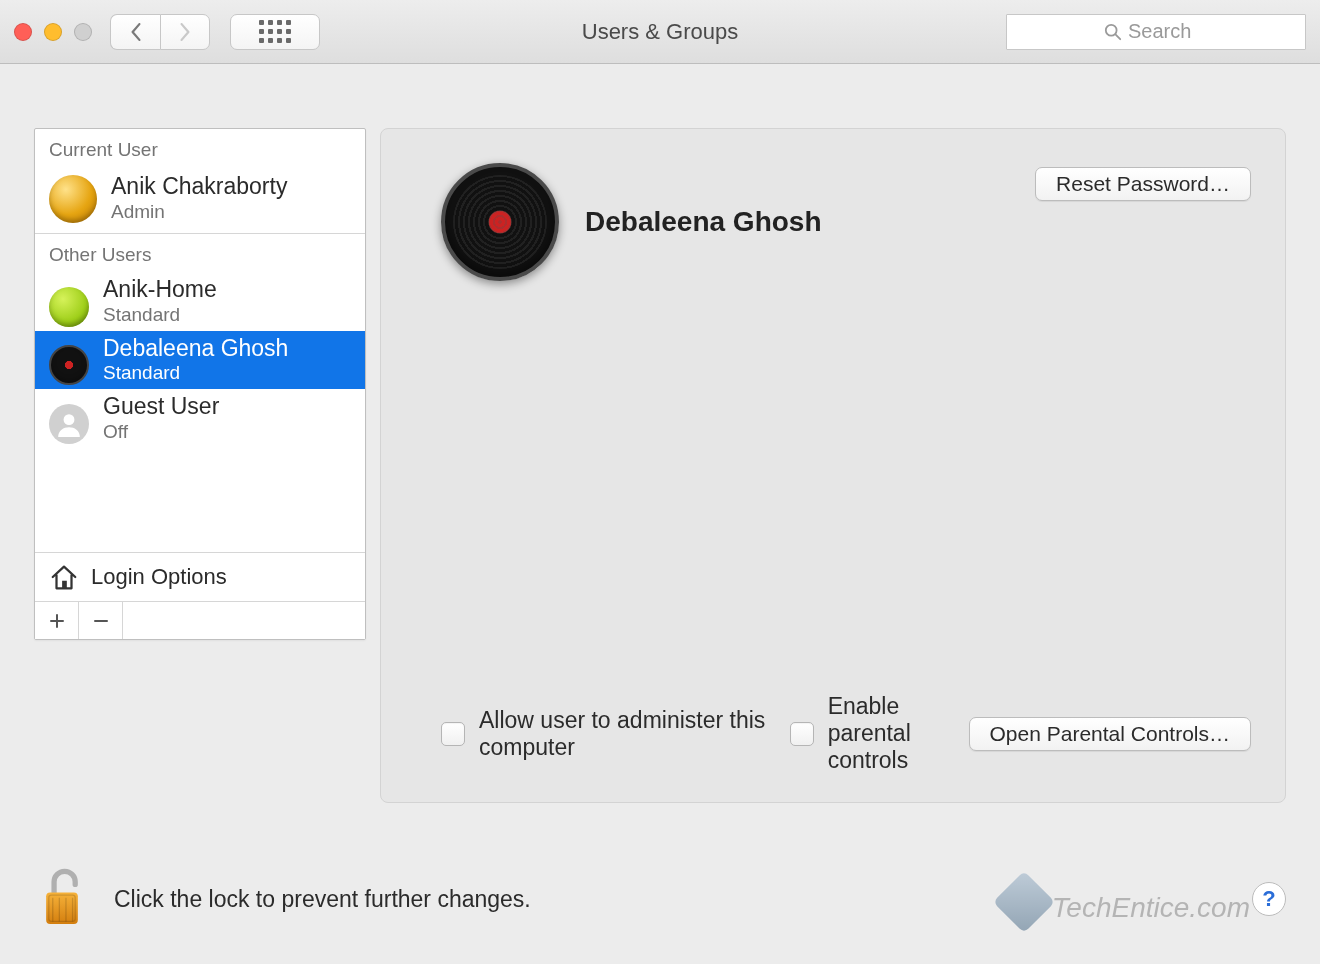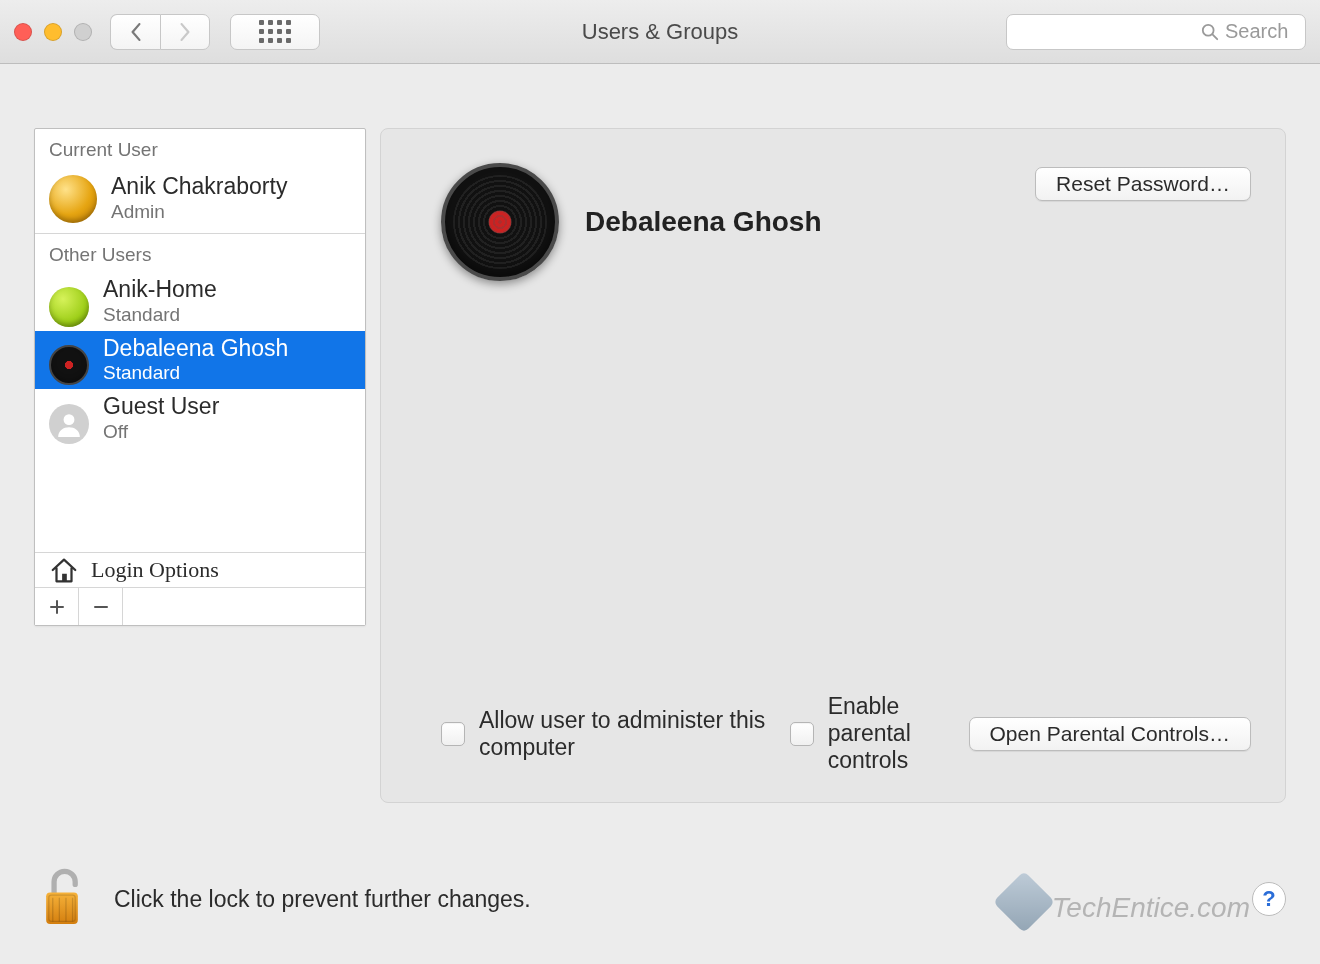--- a/index.html
+++ b/index.html
@@ -12,21 +12,21 @@
   .tc-min { background: #ffbd2e; }
   .tc-max { background: #d0d0d0; }
   .tb-btn { background: linear-gradient(#ffffff,#f4f4f4); border: 1px solid #c7c7c7; border-radius: 7px; height: 36px; display: inline-flex; align-items: center; justify-content: center; color: #888; box-shadow: 0 1px 0 rgba(255,255,255,.6) inset; }
   .nav-group { display: inline-flex; }
   .nav-group .tb-btn { width: 50px; border-radius: 0; }
   .nav-group .tb-btn:first-child { border-top-left-radius: 7px; border-bottom-left-radius: 7px; border-right: none; }
   .nav-group .tb-btn:last-child { border-top-right-radius: 7px; border-bottom-right-radius: 7px; }
   .grid-btn { width: 90px; margin-left: 20px; }
   .title-text { position: absolute; left: 0; right: 0; text-align: center; font-size: 22px; color: #4a4a4a; pointer-events: none; }
   .search-wrap { margin-left: auto; }
-  .search-field { width: 300px; height: 36px; border-radius: 7px; border: 1px solid #c7c7c7; background: #fff; display: flex; align-items: center; justify-content: flex-end; color: #9a9a9a; font-size: 20px; gap: 6px; }
+  .search-field { width: 300px; height: 36px; border-radius: 1px; border: 1px solid #c7c7c7; background: #fff; display: flex; align-items: center; justify-content: center; color: #9a9a9a; font-size: 20px; gap: 6px; }
   .search-field input { border: none; outline: none; width: 80px; font-size: 20px; background: transparent; color: #333; }
   .search-field input::placeholder { color: #9a9a9a; }
   
   .content { display: flex; padding: 64px 34px 0 34px; gap: 14px; align-items: flex-start; }
   
   .sidebar { width: 332px; border: 1px solid #bfbfbf; background: #fff; border-radius: 2px; box-shadow: 0 1px 2px rgba(0,0,0,.05); display: flex; flex-direction: column; }
   .section-header { font-size: 19px; color: #747474; padding: 10px 14px 6px 14px; }
   .user-row { display: flex; align-items: flex-end; padding: 6px 14px 10px 14px; gap: 14px; cursor: default; }
   .user-row.compact { padding-top: 4px; padding-bottom: 4px; }
   .avatar { width: 48px; height: 48px; border-radius: 50%; flex-shrink: 0; }
@@ -36,21 +36,21 @@
   .avatar.vinyl { background: radial-gradient(circle at center, #c22 0 16%, #111 17% 100%); box-shadow: inset 0 -3px 5px rgba(0,0,0,.25); border: 2px solid #444; }
   .avatar.guest { background: #d0d0d0; display: flex; align-items: center; justify-content: center; }
   .avatar.guest svg { width: 26px; height: 26px; fill: #fff; }
   .user-texts { display: flex; flex-direction: column; line-height: 1.2; }
   .user-name { font-size: 23px; color: #2b2b2b; }
   .user-role { font-size: 19px; color: #747474; }
   .user-row.selected { background: #1175e8; }
   .user-row.selected .user-name, .user-row.selected .user-role { color: #fff; }
   .divider { height: 1px; background: #d6d6d6; }
   .user-list { flex: 1; min-height: 280px; }
-  .login-options { display: flex; align-items: center; gap: 12px; padding: 2px 14px; border-top: 1px solid #d6d6d6; font-size: 22px; color: #2b2b2b; font-family: Liberation Serif, serif; }
+  .login-options { display: flex; align-items: center; gap: 12px; padding: 9px 14px; border-top: 1px solid #d6d6d6; font-size: 22px; color: #2b2b2b; }
   .plusminus { display: flex; border-top: 1px solid #d6d6d6; height: 38px; }
   .pm-btn { width: 44px; border-right: 1px solid #d6d6d6; background: #fff; display: flex; align-items: center; justify-content: center; font-size: 22px; color: #555; cursor: default; }
   .pm-fill { flex: 1; background: #fff; }
   
   .main-panel { flex: 1; background: #e6e6e6; border: 1px solid #d3d3d3; border-radius: 8px; height: 675px; padding: 34px 34px 28px 60px; display: flex; flex-direction: column; position: relative; }
   .profile-header { display: flex; align-items: center; gap: 26px; }
   .big-avatar { width: 118px; height: 118px; border-radius: 50%; background: radial-gradient(circle at center, #c22 0 14%, #111 15% 100%); box-shadow: 0 3px 10px rgba(0,0,0,.4), inset 0 -6px 10px rgba(0,0,0,.4); border: 4px solid #4a4a4a; position: relative; }
   .big-avatar::after { content: ""; position: absolute; inset: 8px; border-radius: 50%; background: repeating-radial-gradient(circle at center, rgba(80,80,80,.25) 0 2px, rgba(0,0,0,0) 2px 5px); pointer-events: none; }
   .profile-name { font-size: 28px; font-weight: 700; color: #222; }
   .mac-btn { background: linear-gradient(#ffffff,#f2f2f2); border: 1px solid #bcbcbc; border-radius: 7px; padding: 4px 20px; font-size: 21px; color: #2b2b2b; box-shadow: 0 1px 1px rgba(0,0,0,.07); cursor: default; white-space: nowrap; }

